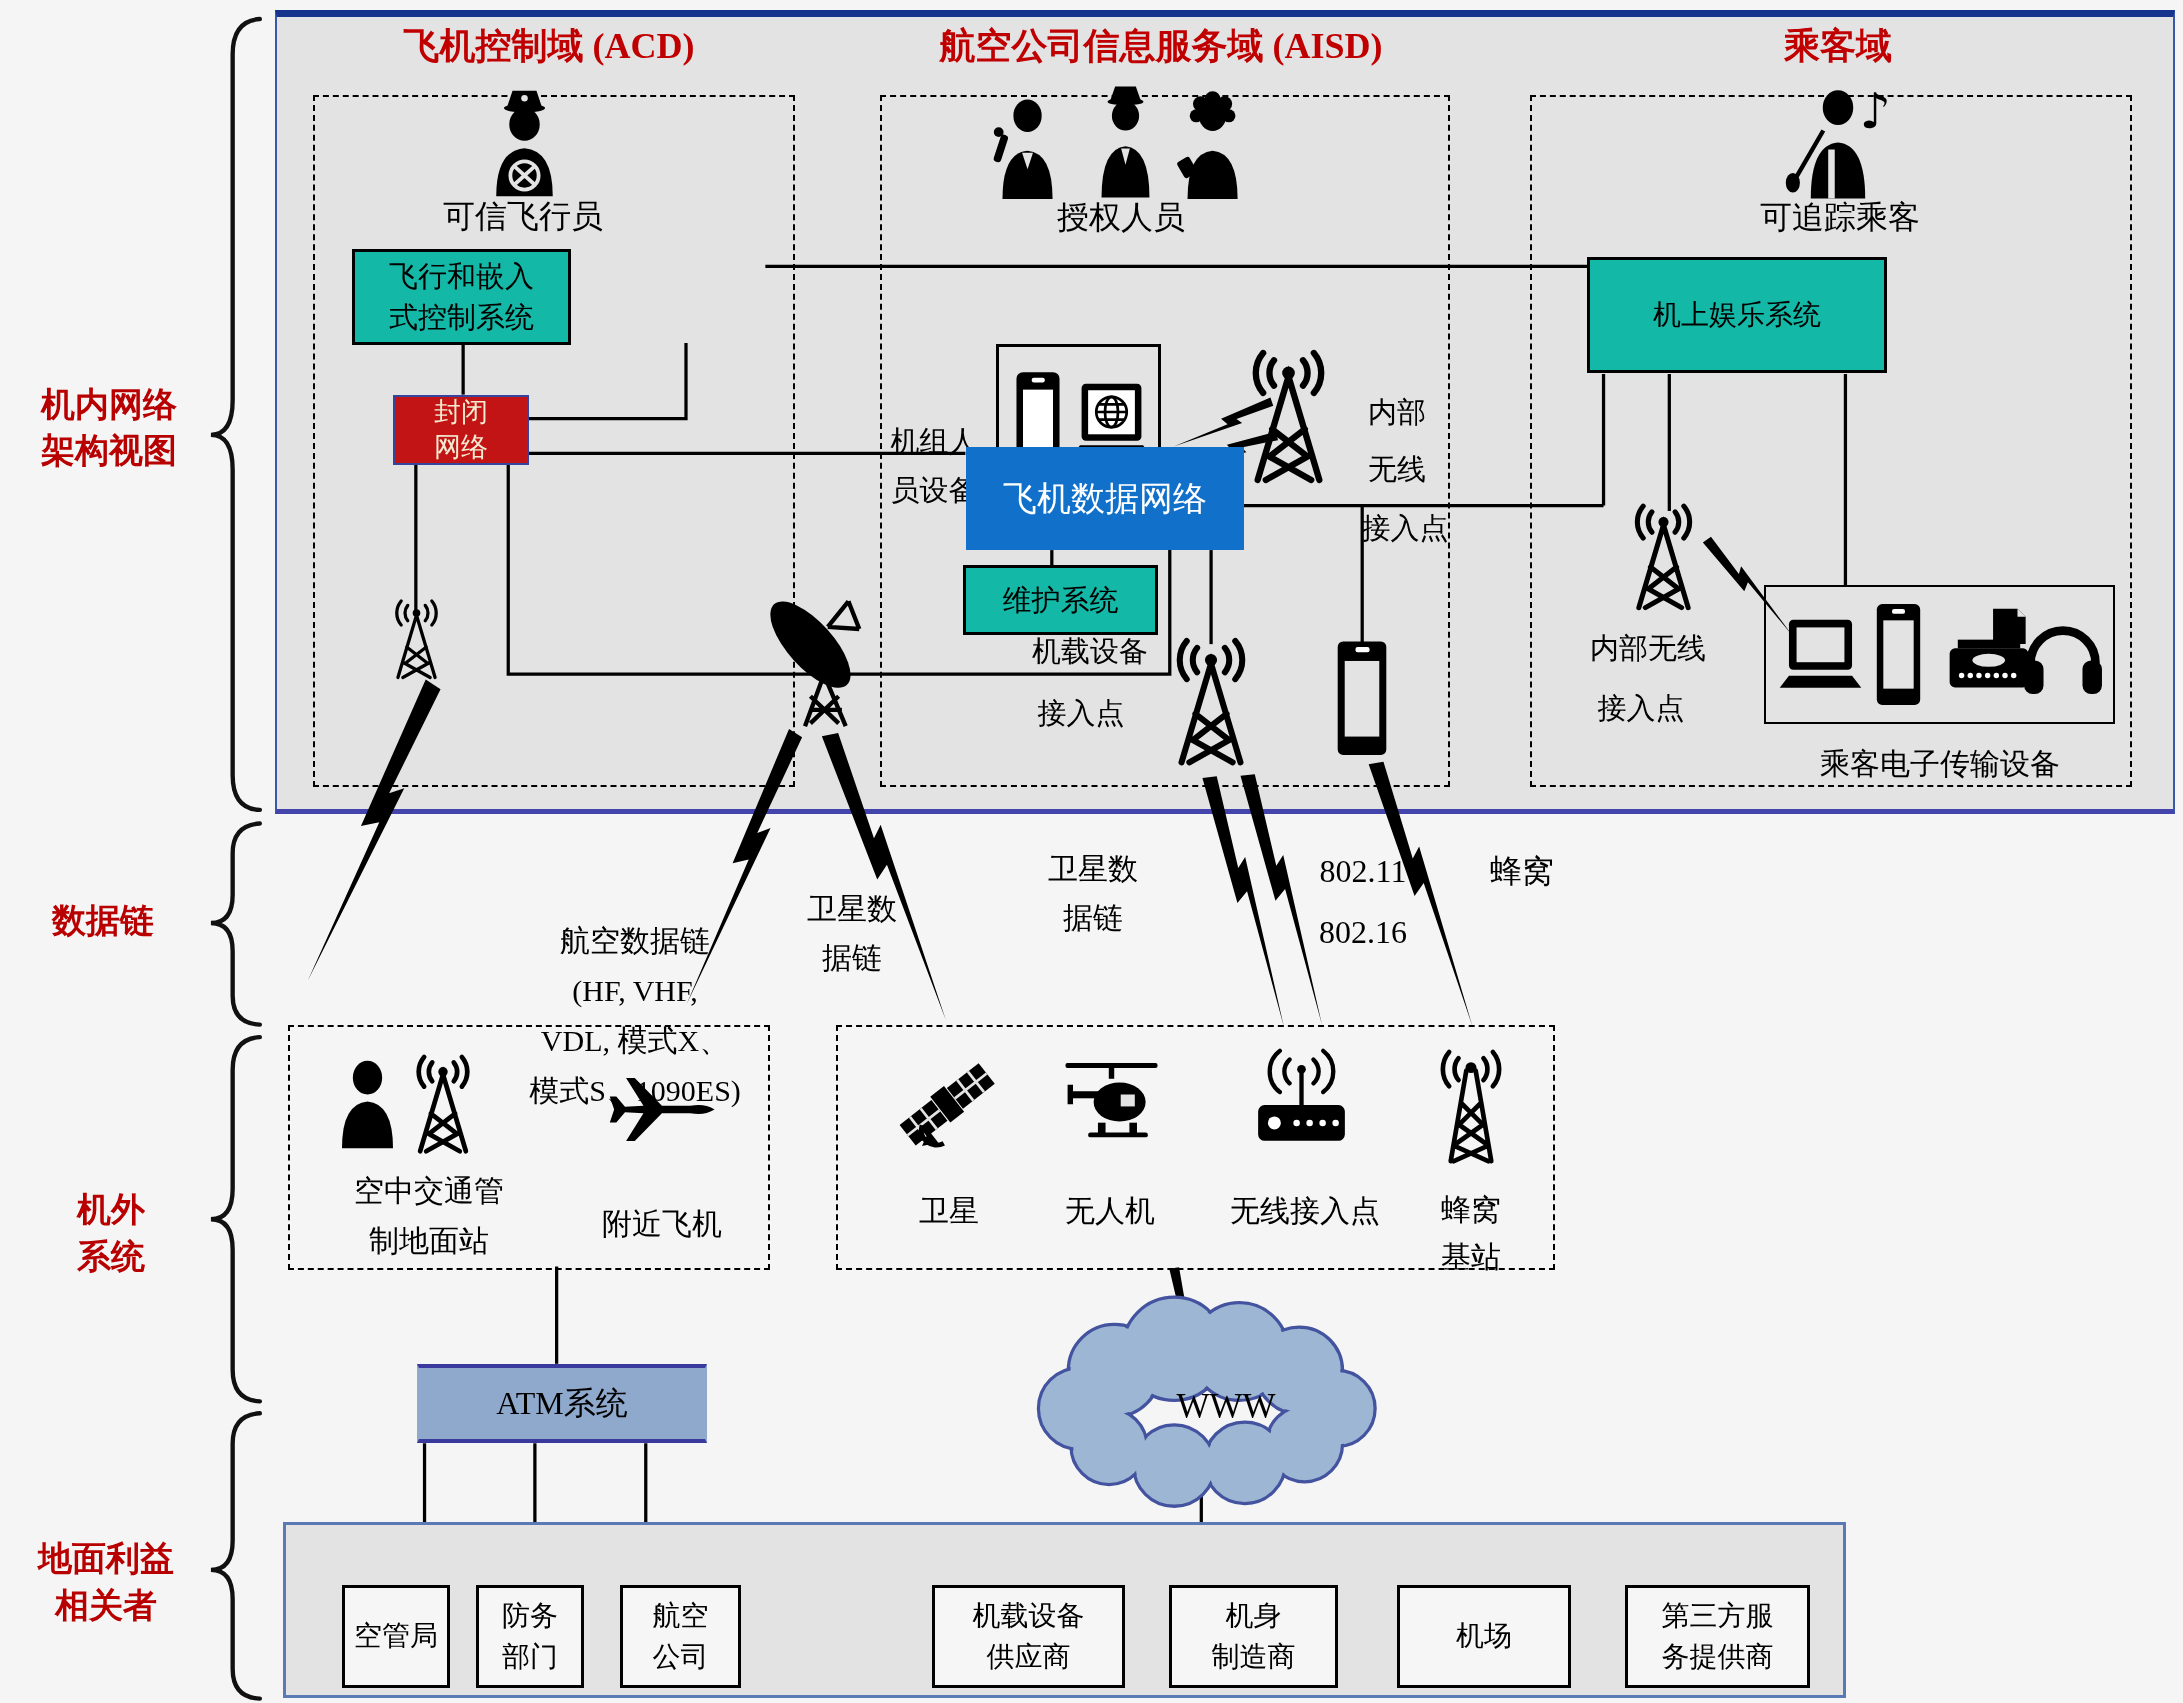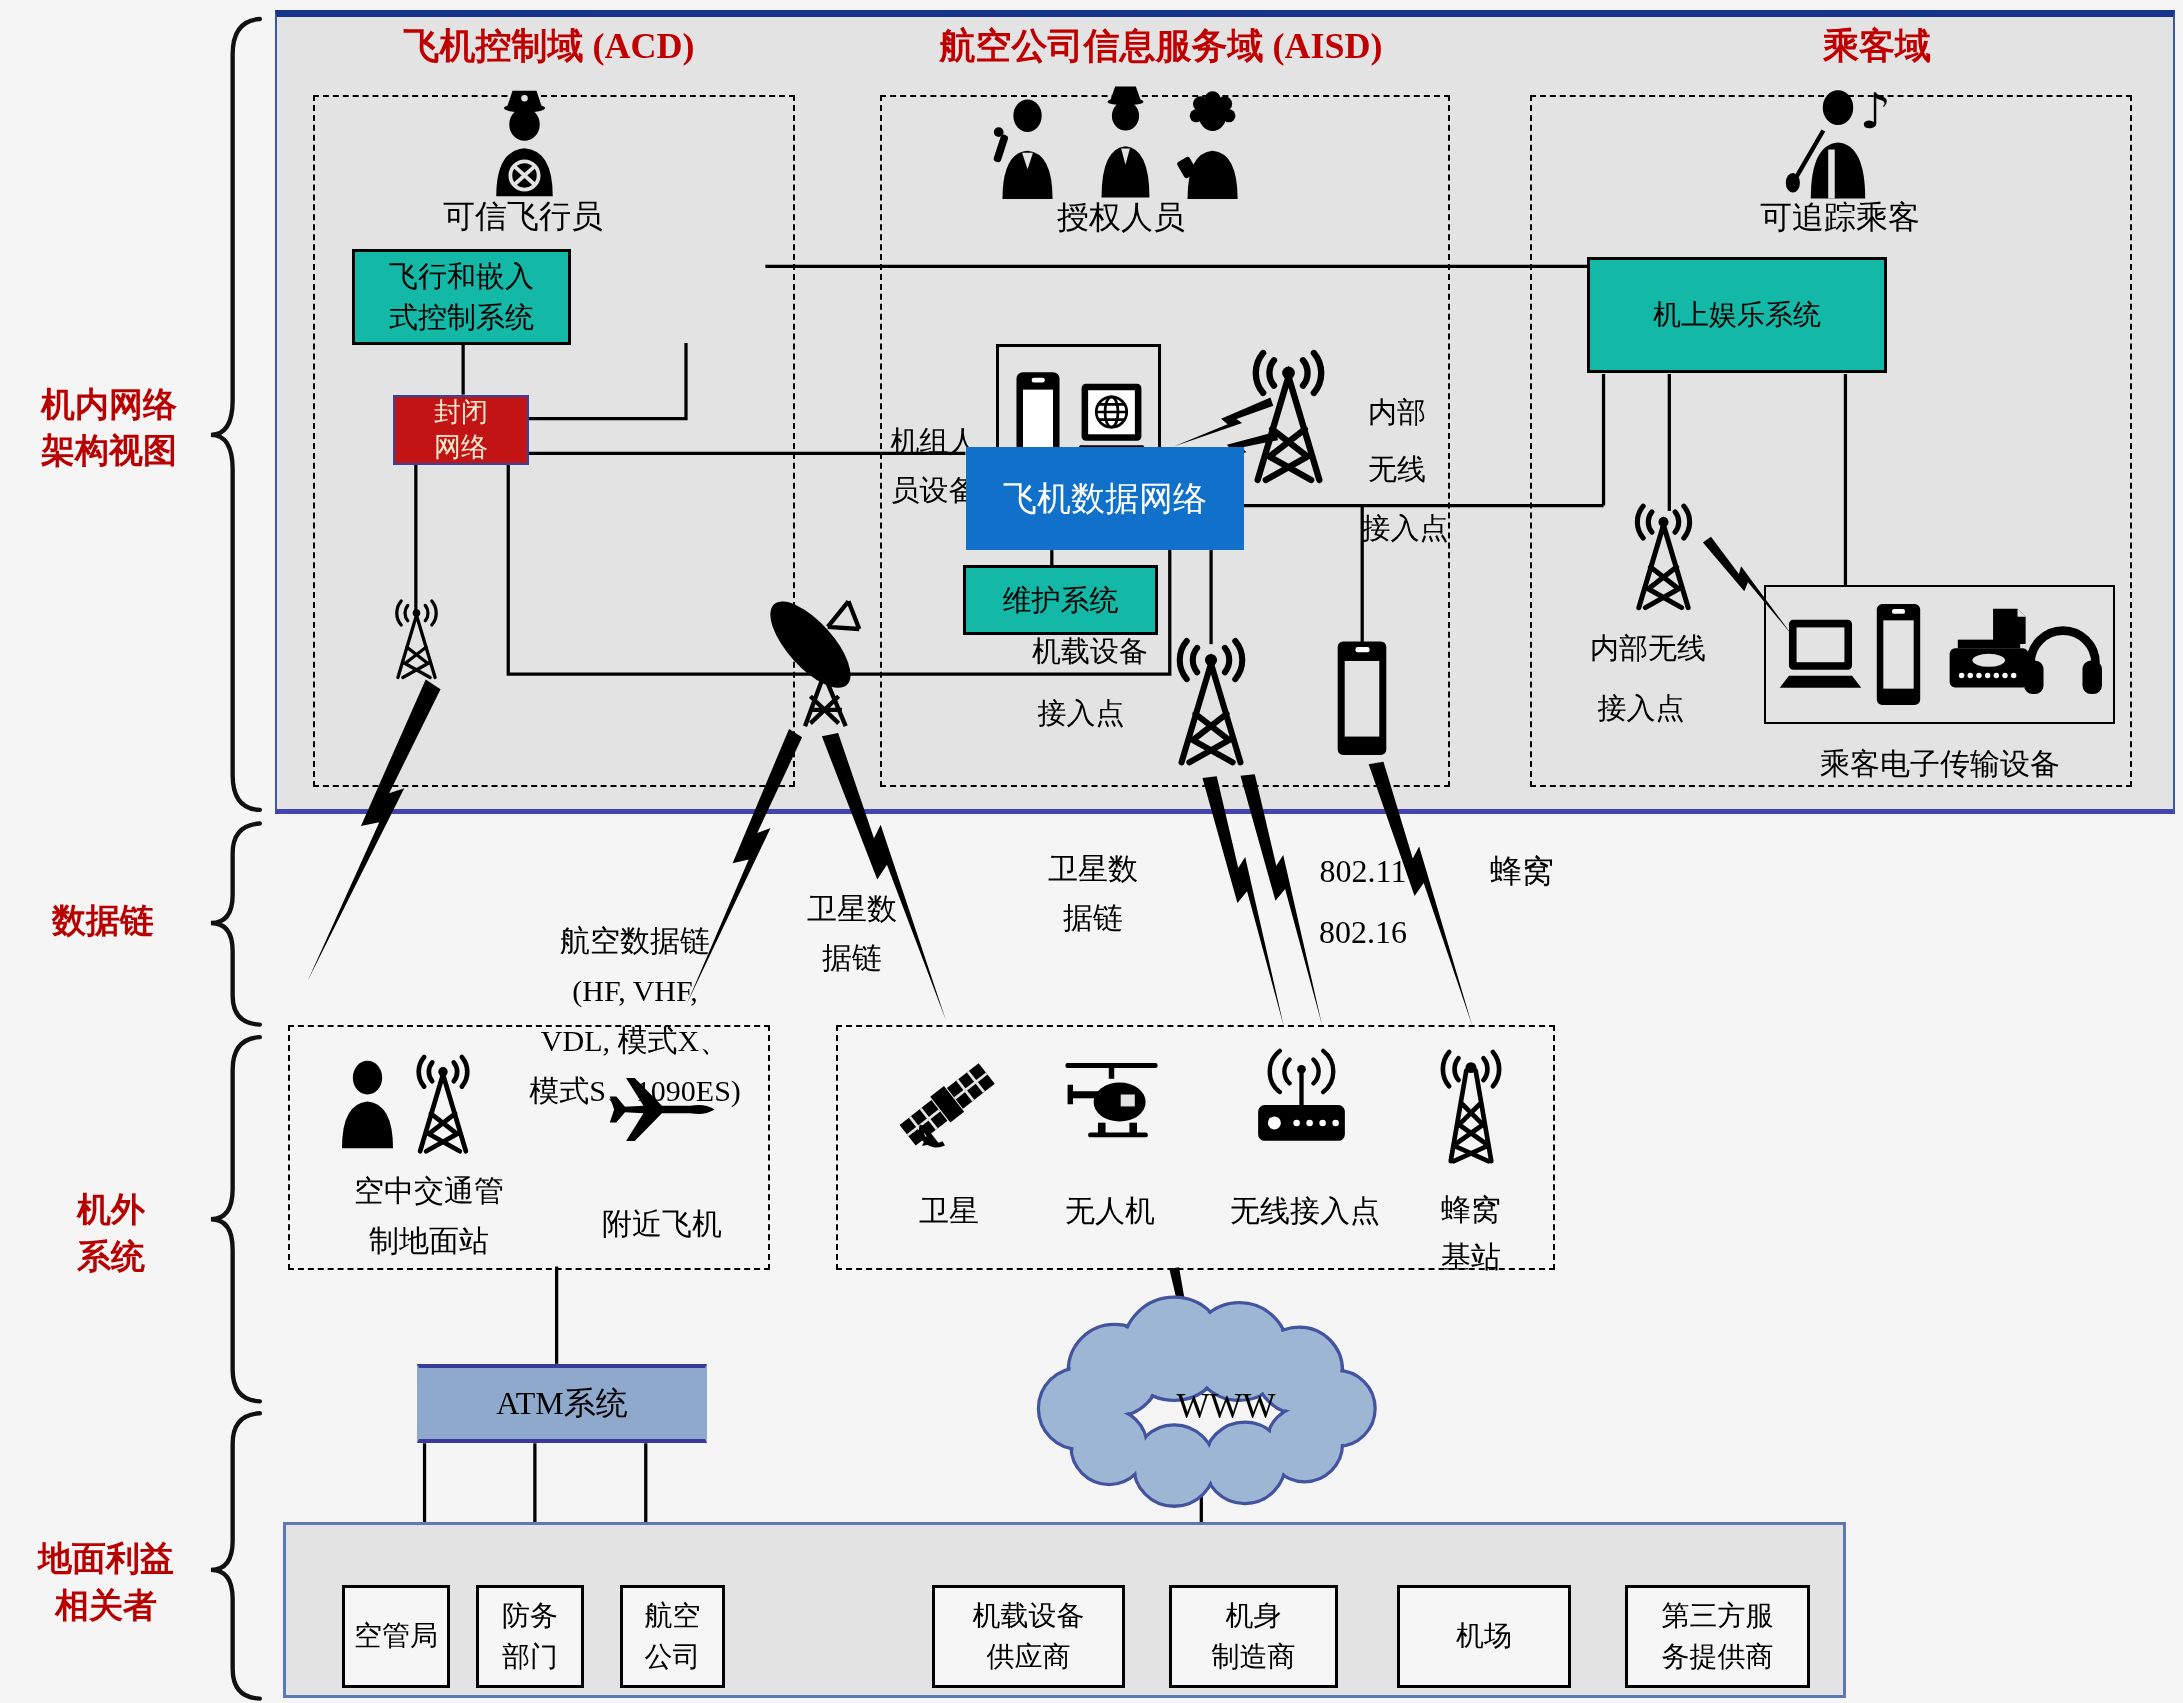--- a/index.html
+++ b/index.html
@@ -96,21 +96,21 @@
   <div class="sec" style="left:109px;top:405px;">机内网络</div>
   <div class="sec" style="left:109px;top:451px;">架构视图</div>
   <div class="sec" style="left:103px;top:921px;text-align:right;">数据链</div>
   <div class="sec" style="left:111px;top:1210px;">机外</div>
   <div class="sec" style="left:111px;top:1257px;">系统</div>
   <div class="sec" style="left:106px;top:1559px;">地面利益</div>
   <div class="sec" style="left:106px;top:1606px;">相关者</div>
 
   <div class="ttl" style="left:549px;top:46px;">飞机控制域 (ACD)</div>
   <div class="ttl" style="left:1161px;top:46px;">航空公司信息服务域 (AISD)</div>
-  <div class="ttl" style="left:1838px;top:46px;margin-left:39px;">乘客域</div>
+  <div class="ttl" style="left:1838px;top:46px;">乘客域</div>
 
   <svg style="left:470px;top:82px;" width="109" height="125" viewBox="0 0 200 230">
     <g fill="#000">
       <path d="M68,46 L132,46 L122,16 L78,16 Z"></path>
       <ellipse cx="100" cy="48" rx="38" ry="8"></ellipse>
       <ellipse cx="100" cy="78" rx="28" ry="30"></ellipse>
       <path d="M48,210 Q48,126 100,122 Q152,126 152,210 Z"></path>
     </g>
     <circle cx="100" cy="30" r="6" fill="#e3e3e3"></circle>
     <g stroke="#e3e3e3" stroke-width="7" fill="none">
@@ -420,21 +420,21 @@
 
   <div id="strip"></div>
 
   <div class="stakebox" style="left:342px;width:108px;">
     <div>空管局</div>
   </div>
   <div class="stakebox" style="left:476px;width:108px;">
     <div>防务</div>
     <div>部门</div>
   </div>
-  <div class="stakebox" style="left:620px;width:105px;">
+  <div class="stakebox" style="left:620px;width:121px;">
     <div>航空</div>
     <div>公司</div>
   </div>
   <div class="stakebox" style="left:932px;width:193px;">
     <div>机载设备</div>
     <div>供应商</div>
   </div>
   <div class="stakebox" style="left:1169px;width:169px;">
     <div>机身</div>
     <div>制造商</div>

